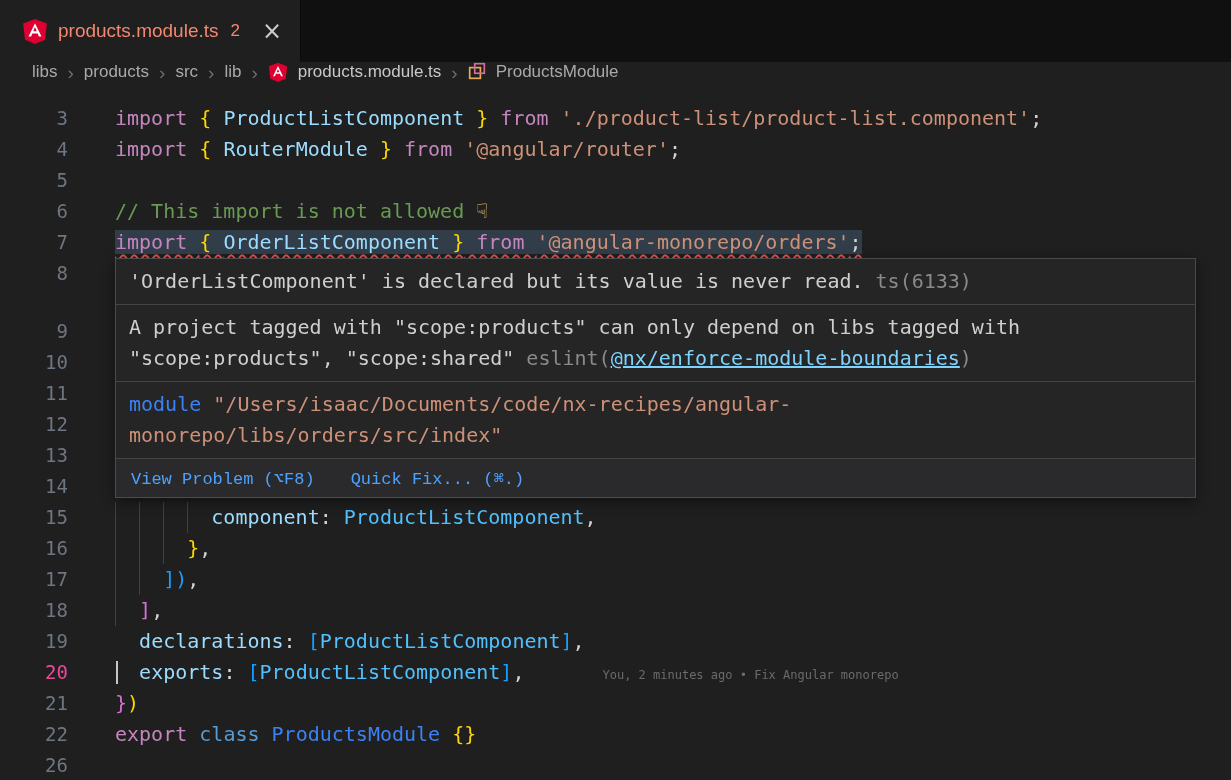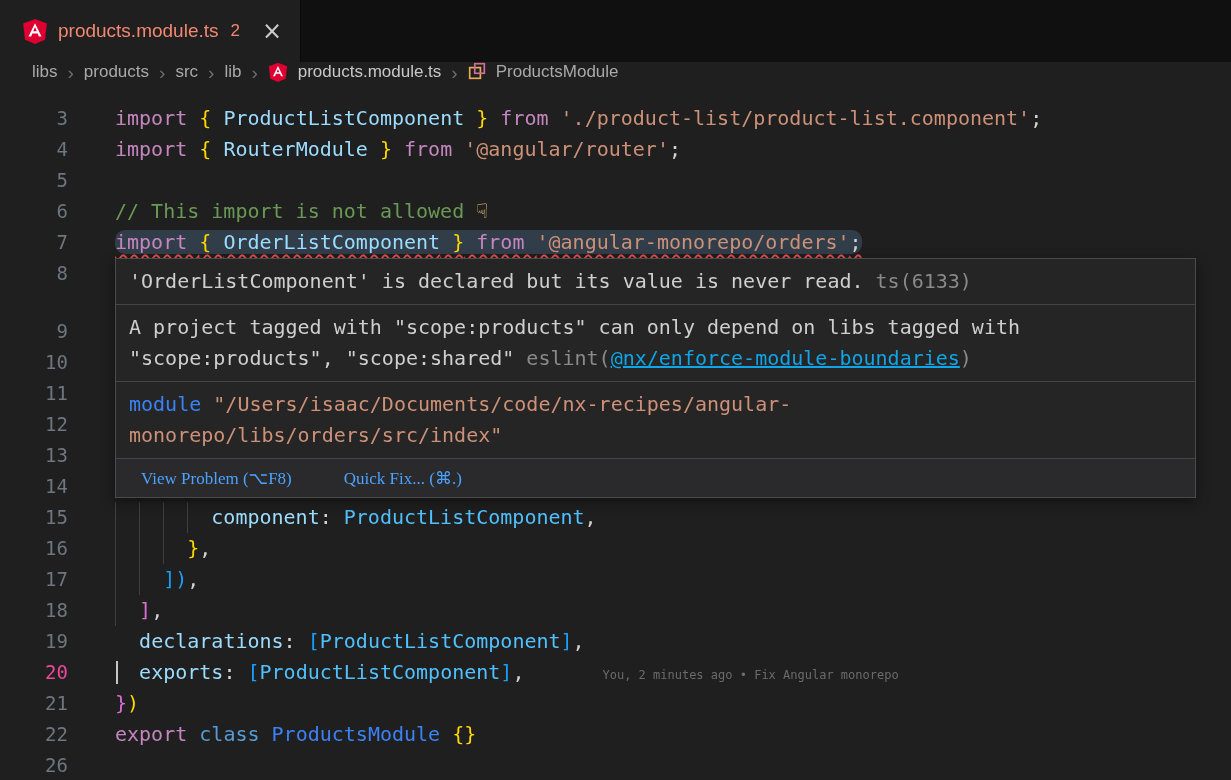--- a/index.html
+++ b/index.html
@@ -45,21 +45,20 @@
   .caret { position:absolute; left:48px; top:4px; width:2px; height:23px; background:#c6c6c6; }
   .blame { color:#6b6b6b; margin-left:78px; font-size:12px; }
 
   .err-hl {
     background:rgba(86,125,163,0.32);
     text-decoration-line:underline;
     text-decoration-style:wavy;
     text-decoration-color:#f14c4c;
     text-underline-offset:5px;
     text-decoration-skip-ink:none;
-    border-radius:10px;
   }
 
   
   .tk-kw   { color:#c586c0; }
   .tk-kwb  { color:#569cd6; }
   .tk-gold { color:#ffd700; }
   .tk-ent  { color:#9cdcfe; }
   .tk-str  { color:#ce9178; }
   .tk-cmt  { color:#6a9955; }
   .tk-pun  { color:#d4d4d4; }
@@ -74,25 +73,25 @@
   
   .hover-popup {
     position:absolute; left:115px; top:155px; width:1081px;
     background:#252526; border:1px solid #4b4b4b;
     box-shadow:0 4px 12px rgba(0,0,0,0.45);
     z-index:20; color:#cfcfcf;
   }
   .hp-sec { padding:7px 13px; line-height:31px; font-size:20px; }
   .hp-divider { height:1px; background:#454545; }
   .hp-src { color:#8a8a8a; }
-  .hp-link { color:#0ea5e9; text-decoration:underline; cursor:pointer; }
+  .hp-link { color:#7dd3fc; text-decoration:underline; cursor:pointer; }
   .hp-footer {
-    height:38px; display:flex; align-items:center; gap:52px;
-    padding:0 25px; background:#2a2a2c;
-    font-family:Liberation Serif, serif; font-size:17px;
+    height:38px; display:flex; align-items:center; gap:36px;
+    padding:0 15px; background:#2a2a2c;
+    font-family:Liberation Mono, monospace; font-size:17px;
   }
   .hp-action { color:#4ca2ff; cursor:pointer; }
 </style>
 </head>
 <body>
 
 <div class="tabbar">
   <div class="tab">
     <span class="tab-icon">
       <svg width="26" height="26" viewBox="0 0 24 24">

